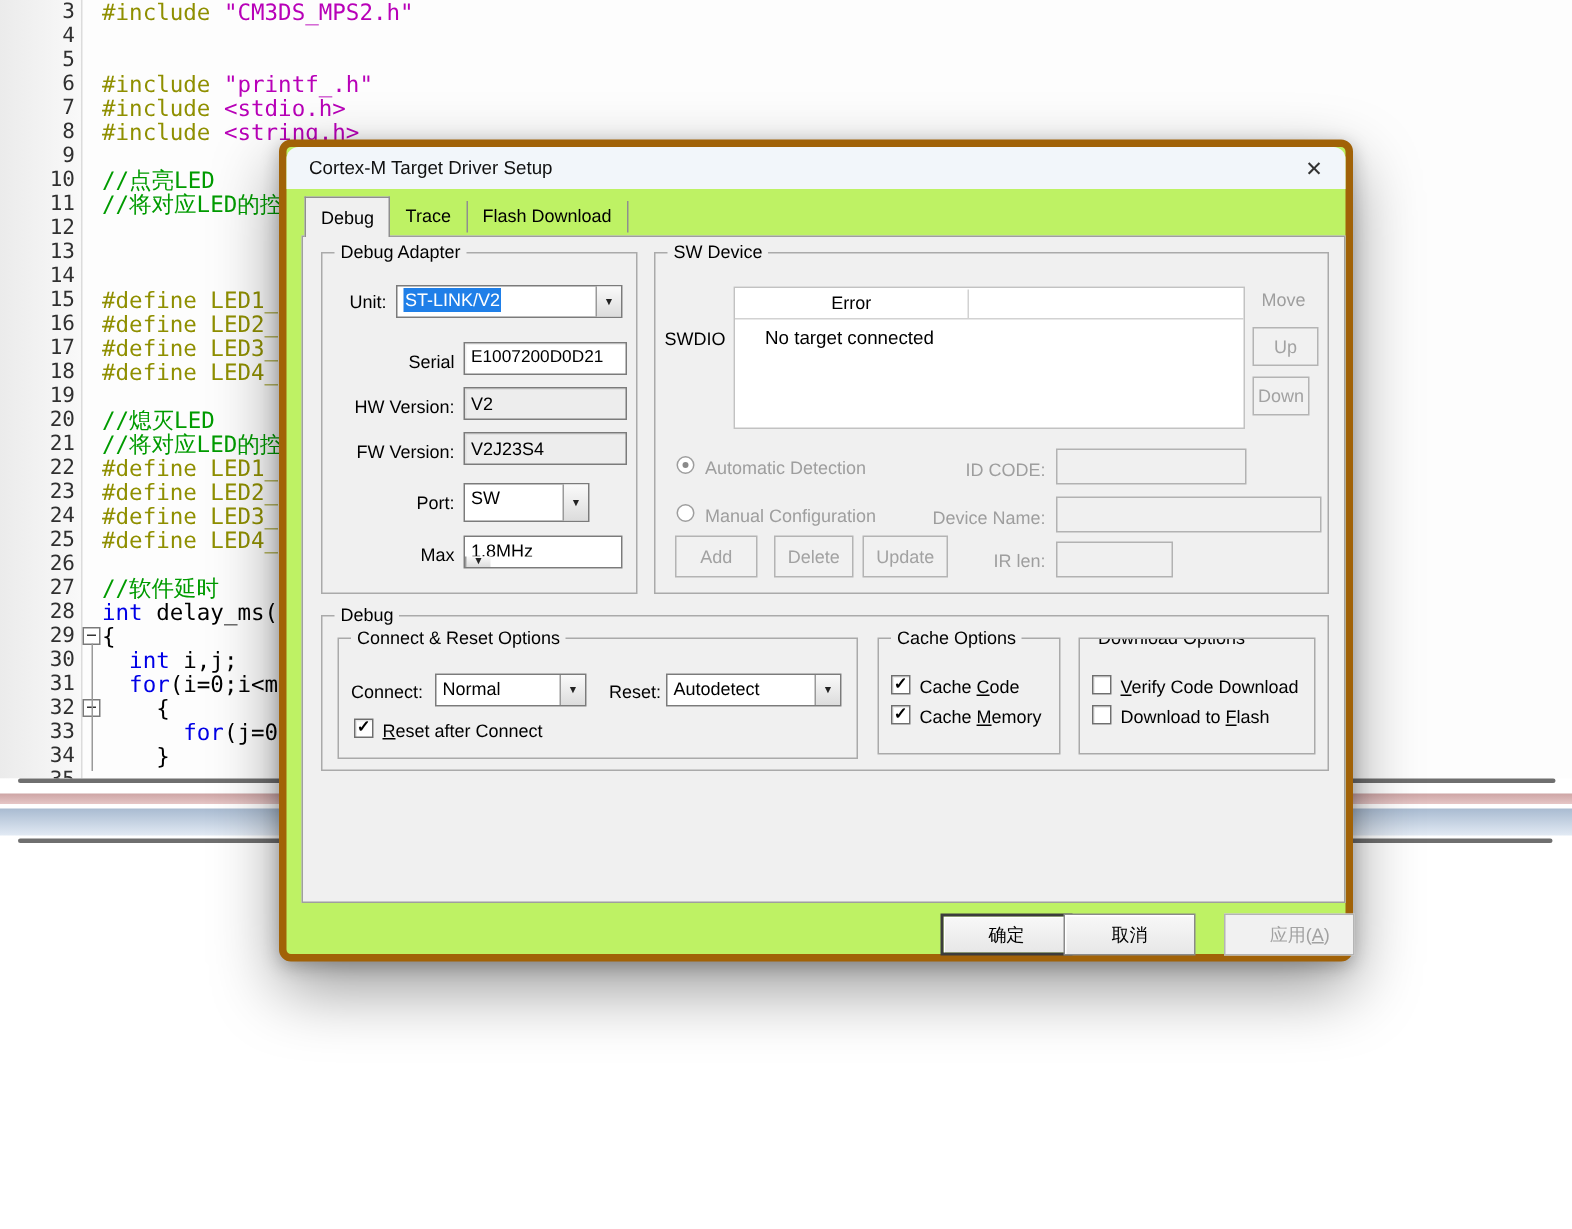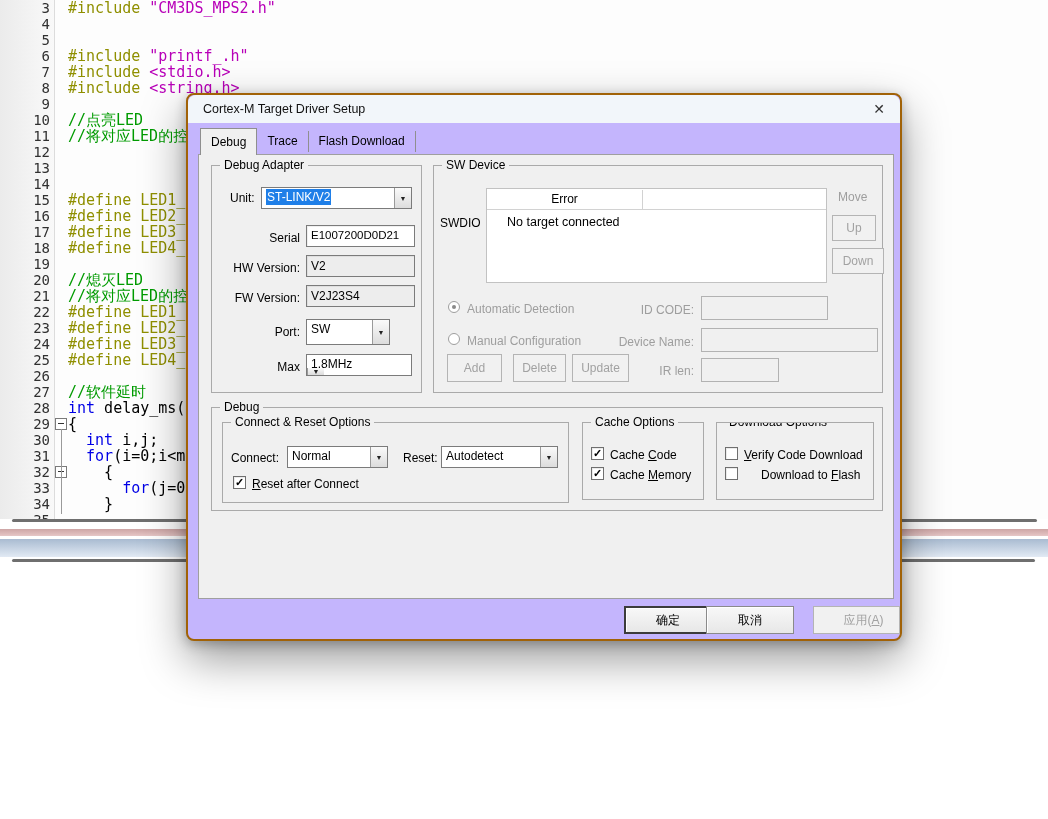--- a/index.html
+++ b/index.html
@@ -30,21 +30,21 @@
   
   .stripe-line1 { position:absolute; left:12px; top:519px; width:1025px; height:3px; background:#6f6f6f; border-radius:2px; }
   .stripe-pink  { position:absolute; left:0; top:529px; width:1048px; height:7px;
                   background:linear-gradient(#cda5a5,#e6c6c6); }
   .stripe-blue  { position:absolute; left:0; top:539px; width:1048px; height:18px;
                   background:linear-gradient(180deg,#a9bbd1,#e2eaf4); }
   .stripe-line2 { position:absolute; left:12px; top:559px; width:1023px; height:3px; background:#6f6f6f; border-radius:2px; }
 
   
   .dialog { position:absolute; left:186px; top:93px; width:716px; height:548px;
-            background:#c4b5fd; border:2px solid #a16207; border-radius:8px;
+            background:#bef264; border:5px solid #a16207; border-radius:8px;
             box-shadow:0 18px 45px rgba(0,0,0,.40), 0 3px 12px rgba(0,0,0,.25);
             font-size:12px; color:#000; }
   .titlebar { position:absolute; left:0; top:0; right:0; height:28px; background:#f2f6fa;
               border-radius:8px 8px 0 0; }
   .titlebar .title { position:absolute; left:15px; top:0; line-height:28px; font-size:12.5px; color:#111; }
   .close-x { position:absolute; right:12px; top:5px; width:18px; height:18px; text-align:center;
              line-height:18px; font-size:14px; color:#333; cursor:default; }
 
   .tabstrip { position:absolute; left:12px; top:33px; height:27px; display:flex; z-index:3; }
   .tab { padding:0 10px; font-size:12px; }
@@ -195,21 +195,21 @@
           <div class="hdr">
             <span class="h1">Error</span>
             <span class="div"></span>
           </div>
           <div class="rows" id="sw-rows">
               <div class="row">No target connected</div>
             </div>
         </div>
         <span class="lbl dis" style="left:404px; top:24px;">Move</span>
         <div class="btn disabled" style="left:398px; top:49px; width:44px; height:26px;">Up</div>
-        <div class="btn disabled" style="left:398px; top:82px; width:52px; height:26px;">Down</div>
+        <div class="btn disabled" style="left:398px; top:82px; width:38px; height:26px;">Down</div>
 
         <span class="rad on" style="left:14px; top:135px;"></span>
         <span class="lbl dis" style="left:33px; top:136px;">Automatic Detection</span>
         <span class="rad" style="left:14px; top:167px;"></span>
         <span class="lbl dis" style="left:33px; top:168px;">Manual Configuration</span>
 
         <span class="lbl r dis" style="left:140px; top:137px; width:120px;">ID CODE:</span>
         <div class="field dis" style="left:267px; top:130px; width:127px; height:24px;"></div>
         <span class="lbl r dis" style="left:120px; top:169px; width:140px;">Device Name:</span>
         <div class="field dis" style="left:267px; top:162px; width:177px; height:24px;"></div>
@@ -246,21 +246,21 @@
           <span class="lbl" style="left:27px; top:25px;">Cache <u>C</u>ode</span>
           <span class="cb-box" style="left:8px; top:44px;">✓</span>
           <span class="lbl" style="left:27px; top:45px;">Cache <u>M</u>emory</span>
         </div>
 
         <div class="group" style="left:504px; top:14px; width:158px; height:78px; overflow:hidden;">
           <span class="legend">Download Options</span>
           <span class="cb-box" style="left:8px; top:24px;"></span>
           <span class="lbl" style="left:27px; top:25px;"><u>V</u>erify Code Download</span>
           <span class="cb-box" style="left:8px; top:44px;"></span>
-          <span class="lbl" style="left:44px; top:45px;">Download to <u>F</u>lash</span>
+          <span class="lbl" style="left:27px; top:45px;">Download to <u>F</u>lash</span>
         </div>
       </div>
     </div>
 
     <div class="btn default" style="left:436px; top:511px; width:88px; height:28px;">确定</div>
     <div class="btn" style="left:518px; top:511px; width:88px; height:28px;">取消</div>
     <div class="btn disabled" style="left:625px; top:511px; width:87px; height:28px;padding-left:14px;">应用(<u>A</u>)</div>
   </div>
 </div>
 

